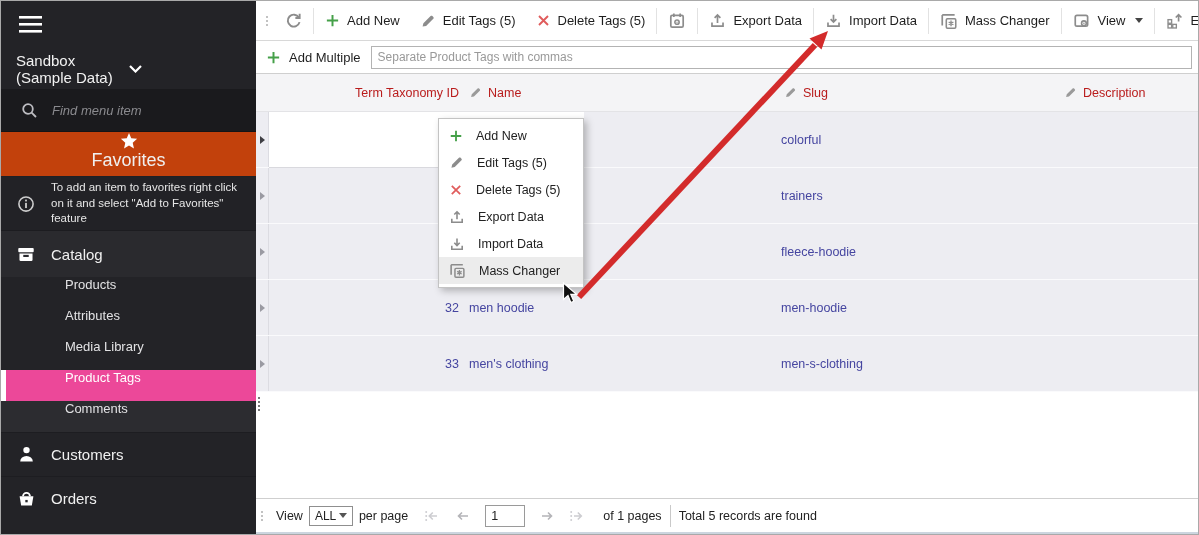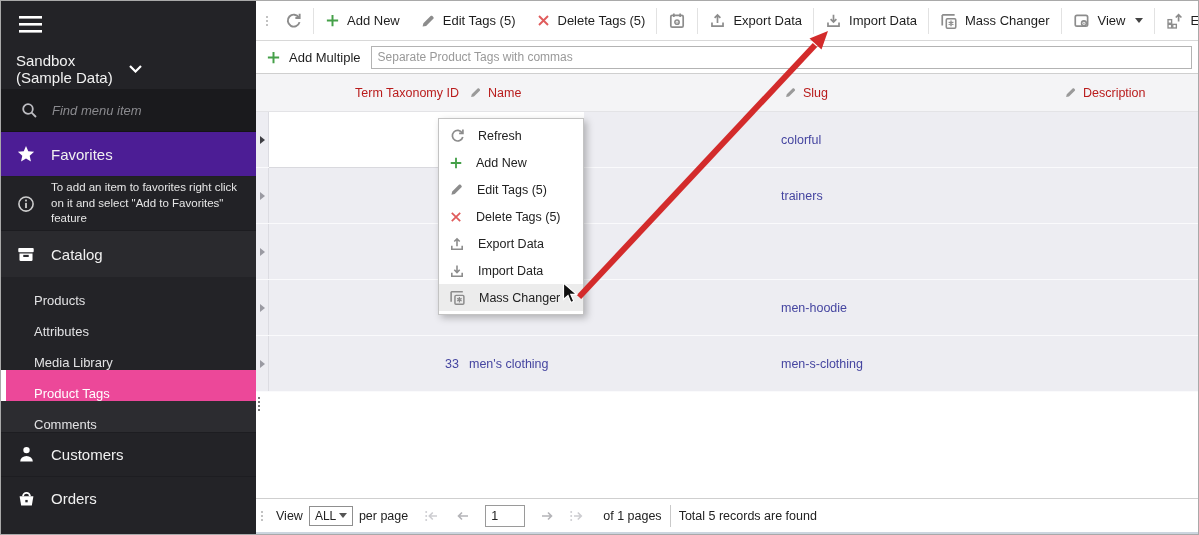--- a/index.html
+++ b/index.html
@@ -11,26 +11,26 @@
   }
   
   .sidebar { position:absolute; left:0; top:0; width:255px; height:535px; background:#232327; color:#f0f0f0; }
   .sb-top { height:47px; display:flex; align-items:center; padding-left:18px; }
   .sb-title { height:41px; display:flex; align-items:center; padding:0 14px 0 15px; font-size:15px; color:#f2f2f2; }
   .sb-title span { flex:1; }
   .sb-search { height:43px; background:#1a1a1d; display:flex; align-items:center; padding-left:20px; border-bottom:1px solid #141416; }
   .sb-search input { background:transparent; border:none; outline:none; color:#d8d8d8; font-size:13px; margin-left:14px; width:170px; font-family:inherit;font-style:italic; }
   .sb-search input::placeholder { color:#8a8a8e; }
   .sb-row { display:flex; align-items:center; }
-  .sb-fav { height:45px; background:#4c1d95; font-size:15px; border-bottom:1px solid #202024; }
+  .sb-fav { height:45px; background:#c2410c; font-size:18px; border-bottom:1px solid #202024;flex-direction:column; }
   .sb-note { height:54px; background:#222226; font-size:11.5px; line-height:1.35; color:#e6e6e6; border-bottom:1px solid #1c1c20; align-items:center; }
   .sb-note .note-text { width:196px; }
   .sb-catalog { height:46px; background:#2a2a2e; font-size:15px; }
   .sb-icon { width:50px; display:flex; justify-content:center; flex:none; }
-  .sb-sub { height:31px; display:flex; align-items:flex-end; padding-left:33px; font-size:13px; color:#e2e2e4; position:relative; }
+  .sb-sub { height:31px; display:flex; align-items:flex-start; padding-left:64px; font-size:13px; color:#e2e2e4; position:relative; }
   .sb-sub.active { background:#ec4899; color:#fff; }
   .sb-sub.active::before { content:""; position:absolute; left:0; top:0; width:5px; height:100%; background:#fff; }
   .sb-sub.alt { background:#2c2c30; }
   .sb-big { height:44px; font-size:15px; border-top:1px solid #1d1d21; }
   
   .main { position:absolute; left:255px; top:0; width:943px; height:534px; background:#fff; }
   .toolbar { height:40px; display:flex; align-items:center; border-bottom:1px solid #d8d8d8; padding-left:6px; font-size:13px; white-space:nowrap; }
   .tb-btn { display:flex; align-items:center; gap:7px; padding:0 10px; height:28px; cursor:default; }
   .tb-sep { width:1px; height:26px; background:#e2e2e2; margin:0 1px; flex:none; }
   .caret { width:0; height:0; border-left:4px solid transparent; border-right:4px solid transparent; border-top:5px solid #444; margin-left:2px; }
@@ -298,20 +298,21 @@
       <div class="grow">
         <div class="gutter">
             <span class="expander"></span>
           </div>
         <div class="cell" style="left:525px;">trainers</div>
       </div>
       <div class="grow">
         <div class="gutter">
             <span class="expander"></span>
           </div>
+        <div class="cell" style="left:525px;">fleece-hoodie</div>
       </div>
       <div class="grow">
         <div class="gutter">
             <span class="expander"></span>
           </div>
         <div class="cell num" style="left:60px; width:143px;">32</div>
         <div class="cell" style="left:213px;">men hoodie</div>
         <div class="cell" style="left:525px;">men-hoodie</div>
       </div>
       <div class="grow">
@@ -375,27 +376,20 @@
           </svg>
       </span>
       <span style="margin-left:10px;">of 1 pages</span>
       <span class="sb-vsep"></span>
       <span>Total 5 records are found</span>
     </div>
   </div>
 
   <div class="ctx">
     <div class="ctx-item">
-      <svg width="16" height="16" viewBox="0 0 16 16">
-          <path d="M13.2 4.9A5.3 5.3 0 1 0 13.8 9" fill="none" stroke="#8c8c8c" stroke-width="1.7"></path>
-          <path d="M13.9 1.6v3.8h-3.8" fill="none" stroke="#8c8c8c" stroke-width="1.7"></path>
-        </svg>
-      <span>Refresh</span>
-    </div>
-    <div class="ctx-item">
       <svg width="14" height="14" viewBox="0 0 16 16">
           <path d="M8 2v12M2 8h12" stroke="#45a049" stroke-width="2.1" fill="none"></path>
         </svg>
       <span>Add New</span>
     </div>
     <div class="ctx-item">
       <svg width="15" height="15" viewBox="0 0 16 16">
           <path d="M2.6 13.6l.8-3.4 7.2-7.2c.5-.5 1.3-.5 1.8 0l.9.9c.5.5.5 1.3 0 1.8l-7.2 7.2z" fill="#8c8c8c"></path>
         </svg>
       <span>Edit Tags (5)</span>

